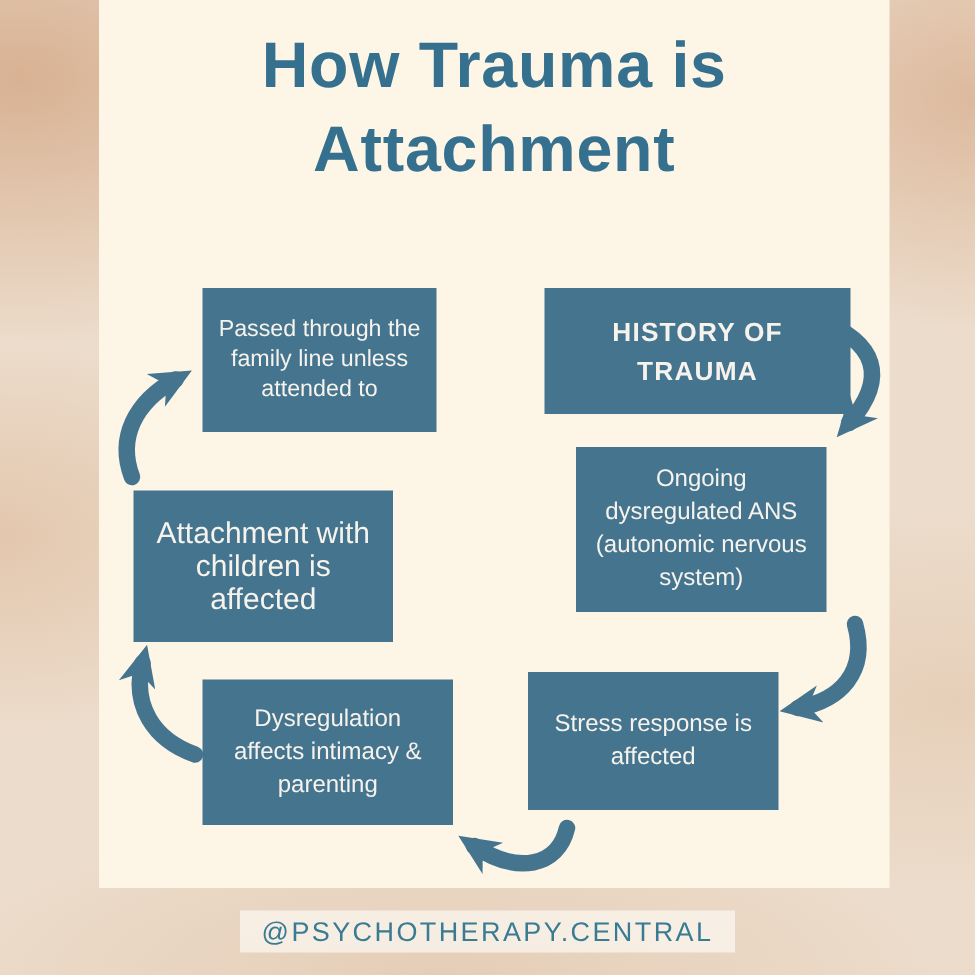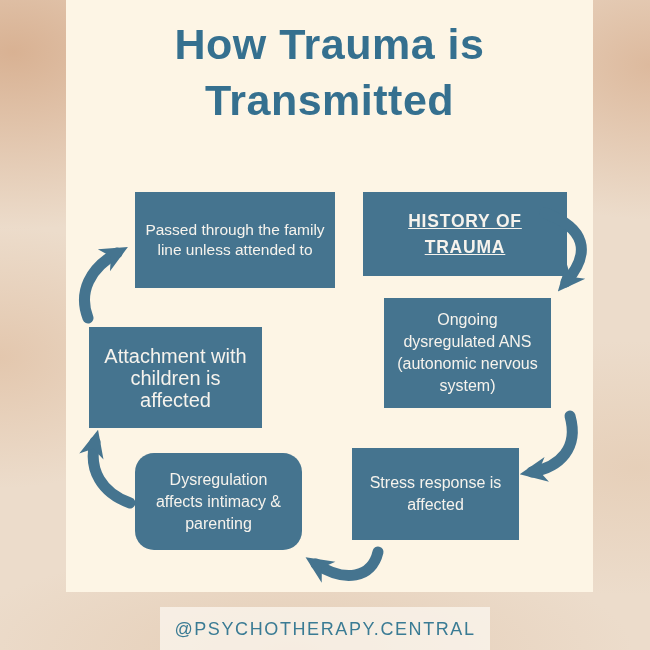--- a/index.html
+++ b/index.html
@@ -33,46 +33,46 @@
     background:#45748f;
     color:#f6f3ed;
     display:flex;align-items:center;justify-content:center;
     text-align:center;
     font-size:15.5px;line-height:20px;
     padding:6px 9px;box-sizing:border-box;
   }
   .node.start{
     font-weight:bold;font-size:17.5px;letter-spacing:0.8px;line-height:26px;
   }
-  #node-passed       {left:135px;top:192px;width:200px;height:96px;}
-  #node-history      {left:363px;top:192px;width:204px;height:84px;text-decoration:underline;}
+  #node-passed       {left:135px;top:192px;width:156px;height:96px;}
+  #node-history      {left:363px;top:192px;width:204px;height:84px;}
   #node-ans          {left:384px;top:298px;width:167px;height:110px;font-size:16px;line-height:22px;}
   #node-attachment   {left:89px; top:327px;width:173px;height:101px;font-size:20px;line-height:22px;align-items:center;}
-  #node-dysregulation{left:135px;top:453px;width:167px;height:97px;font-size:16px;line-height:22px;border-radius:19px;}
+  #node-dysregulation{left:135px;top:453px;width:167px;height:97px;font-size:16px;line-height:22px;}
   #node-stress       {left:352px;top:448px;width:167px;height:92px;font-size:16px;line-height:22px;justify-content:center;}
   .arrows{position:absolute;left:0;top:0;width:650px;height:650px;pointer-events:none;}
   .footer-strip{
-    position:absolute;left:160px;top:607px;width:330px;height:44px;
+    position:absolute;left:160px;top:607px;width:330px;height:28px;
     background:rgba(252,248,241,0.72);
     display:flex;align-items:center;justify-content:center;
   }
   .footer-text{
     color:#3a7b94;font-size:18px;letter-spacing:1.6px;font-weight:500;
   }
 </style>
 </head>
 <body>
 
 <div class="canvas">
 
   <div class="panel"></div>
 
   <div class="title">
     <div>How Trauma is</div>
-    <div>Transmitted</div>
+    <div>Attachment</div>
   </div>
 
   <div class="node" id="node-passed">
     <span>Passed through the family line unless attended to</span>
   </div>
 
   <div class="node start" id="node-history">
     <span>HISTORY OF TRAUMA</span>
   </div>
 

